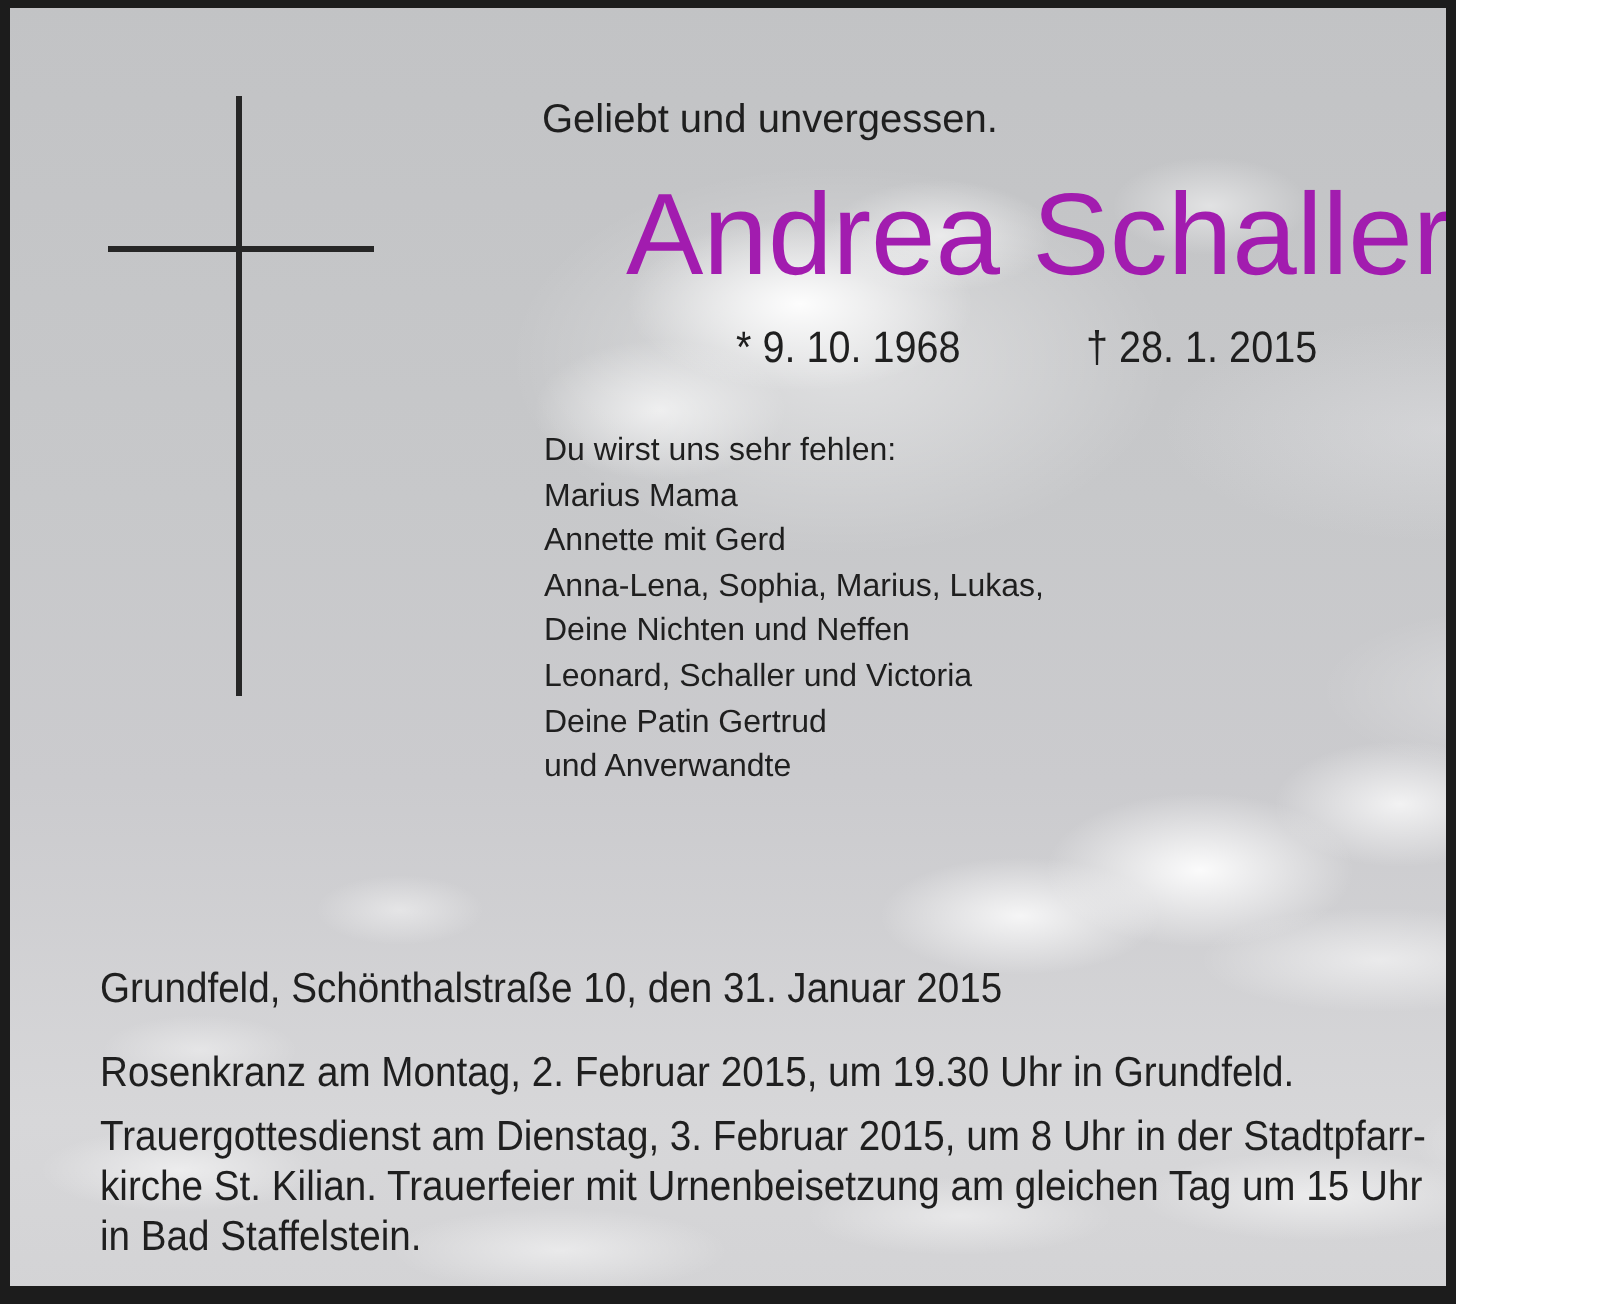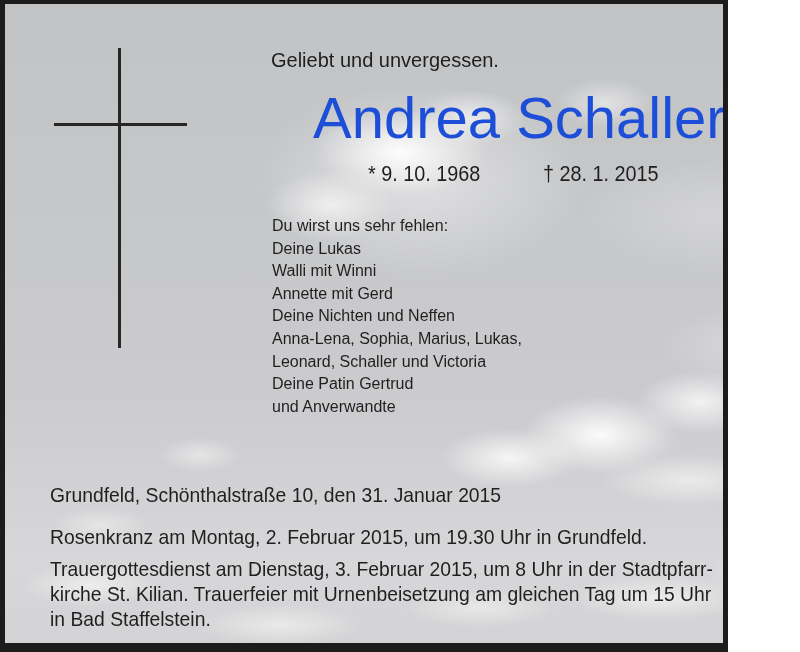--- a/index.html
+++ b/index.html
@@ -40,21 +40,21 @@
     border-style:solid;border-color:#1c1c1c;
     border-width:4px 5px 9px 5px;
     pointer-events:none;
   }
   
   .cross-v{position:absolute;left:118px;top:48px;width:3px;height:300px;background:#262626;}
   .cross-h{position:absolute;left:54px;top:123px;width:133px;height:3px;background:#262626;}
 
   .abs{position:absolute;white-space:nowrap;}
   .epitaph{left:271px;top:48px;font-size:20px;line-height:24px;}
-  .name{left:313px;top:89px;font-size:58px;line-height:58px;color:#1d4ed8;letter-spacing:0;}
+  .name{left:313px;top:89px;font-size:58px;line-height:58px;color:#a21caf;letter-spacing:0;}
   .dates{top:163px;font-size:22px;line-height:22px;transform:scaleX(.9);transform-origin:0 0;}
   .birth{left:368px;}
   .death{left:543px;}
   .farewell{left:272px;top:215px;font-size:16px;line-height:22.6px;}
   .bottomline{font-size:21px;line-height:25px;transform:scaleX(.92);transform-origin:0 0;}
   .dateline{left:50px;top:482px;}
   .rosary{left:50px;top:524px;}
   .service{left:50px;top:556px;}
 </style>
 </head>
@@ -70,25 +70,24 @@
 
   <div class="abs epitaph">Geliebt und unvergessen.</div>
 
   <div class="abs name">Andrea Schaller</div>
 
   <div class="abs dates birth">* 9. 10. 1968</div>
   <div class="abs dates death">† 28. 1. 2015</div>
 
   <div class="abs farewell">
     <div>Du wirst uns sehr fehlen:</div>
-    <div>Deine Lukas</div>
-    <div>Walli mit Winni</div>
+    <div>Marius Mama</div>
     <div>Annette mit Gerd</div>
+    <div>Anna-Lena, Sophia, Marius, Lukas,</div>
     <div>Deine Nichten und Neffen</div>
-    <div>Anna-Lena, Sophia, Marius, Lukas,</div>
     <div>Leonard, Schaller und Victoria</div>
     <div>Deine Patin Gertrud</div>
     <div>und Anverwandte</div>
   </div>
 
   <div class="abs bottomline dateline">Grundfeld, Schönthalstraße 10, den 31. Januar 2015</div>
 
   <div class="abs bottomline rosary">Rosenkranz am Montag, 2. Februar 2015, um 19.30 Uhr in Grundfeld.</div>
 
   <div class="abs bottomline service">

